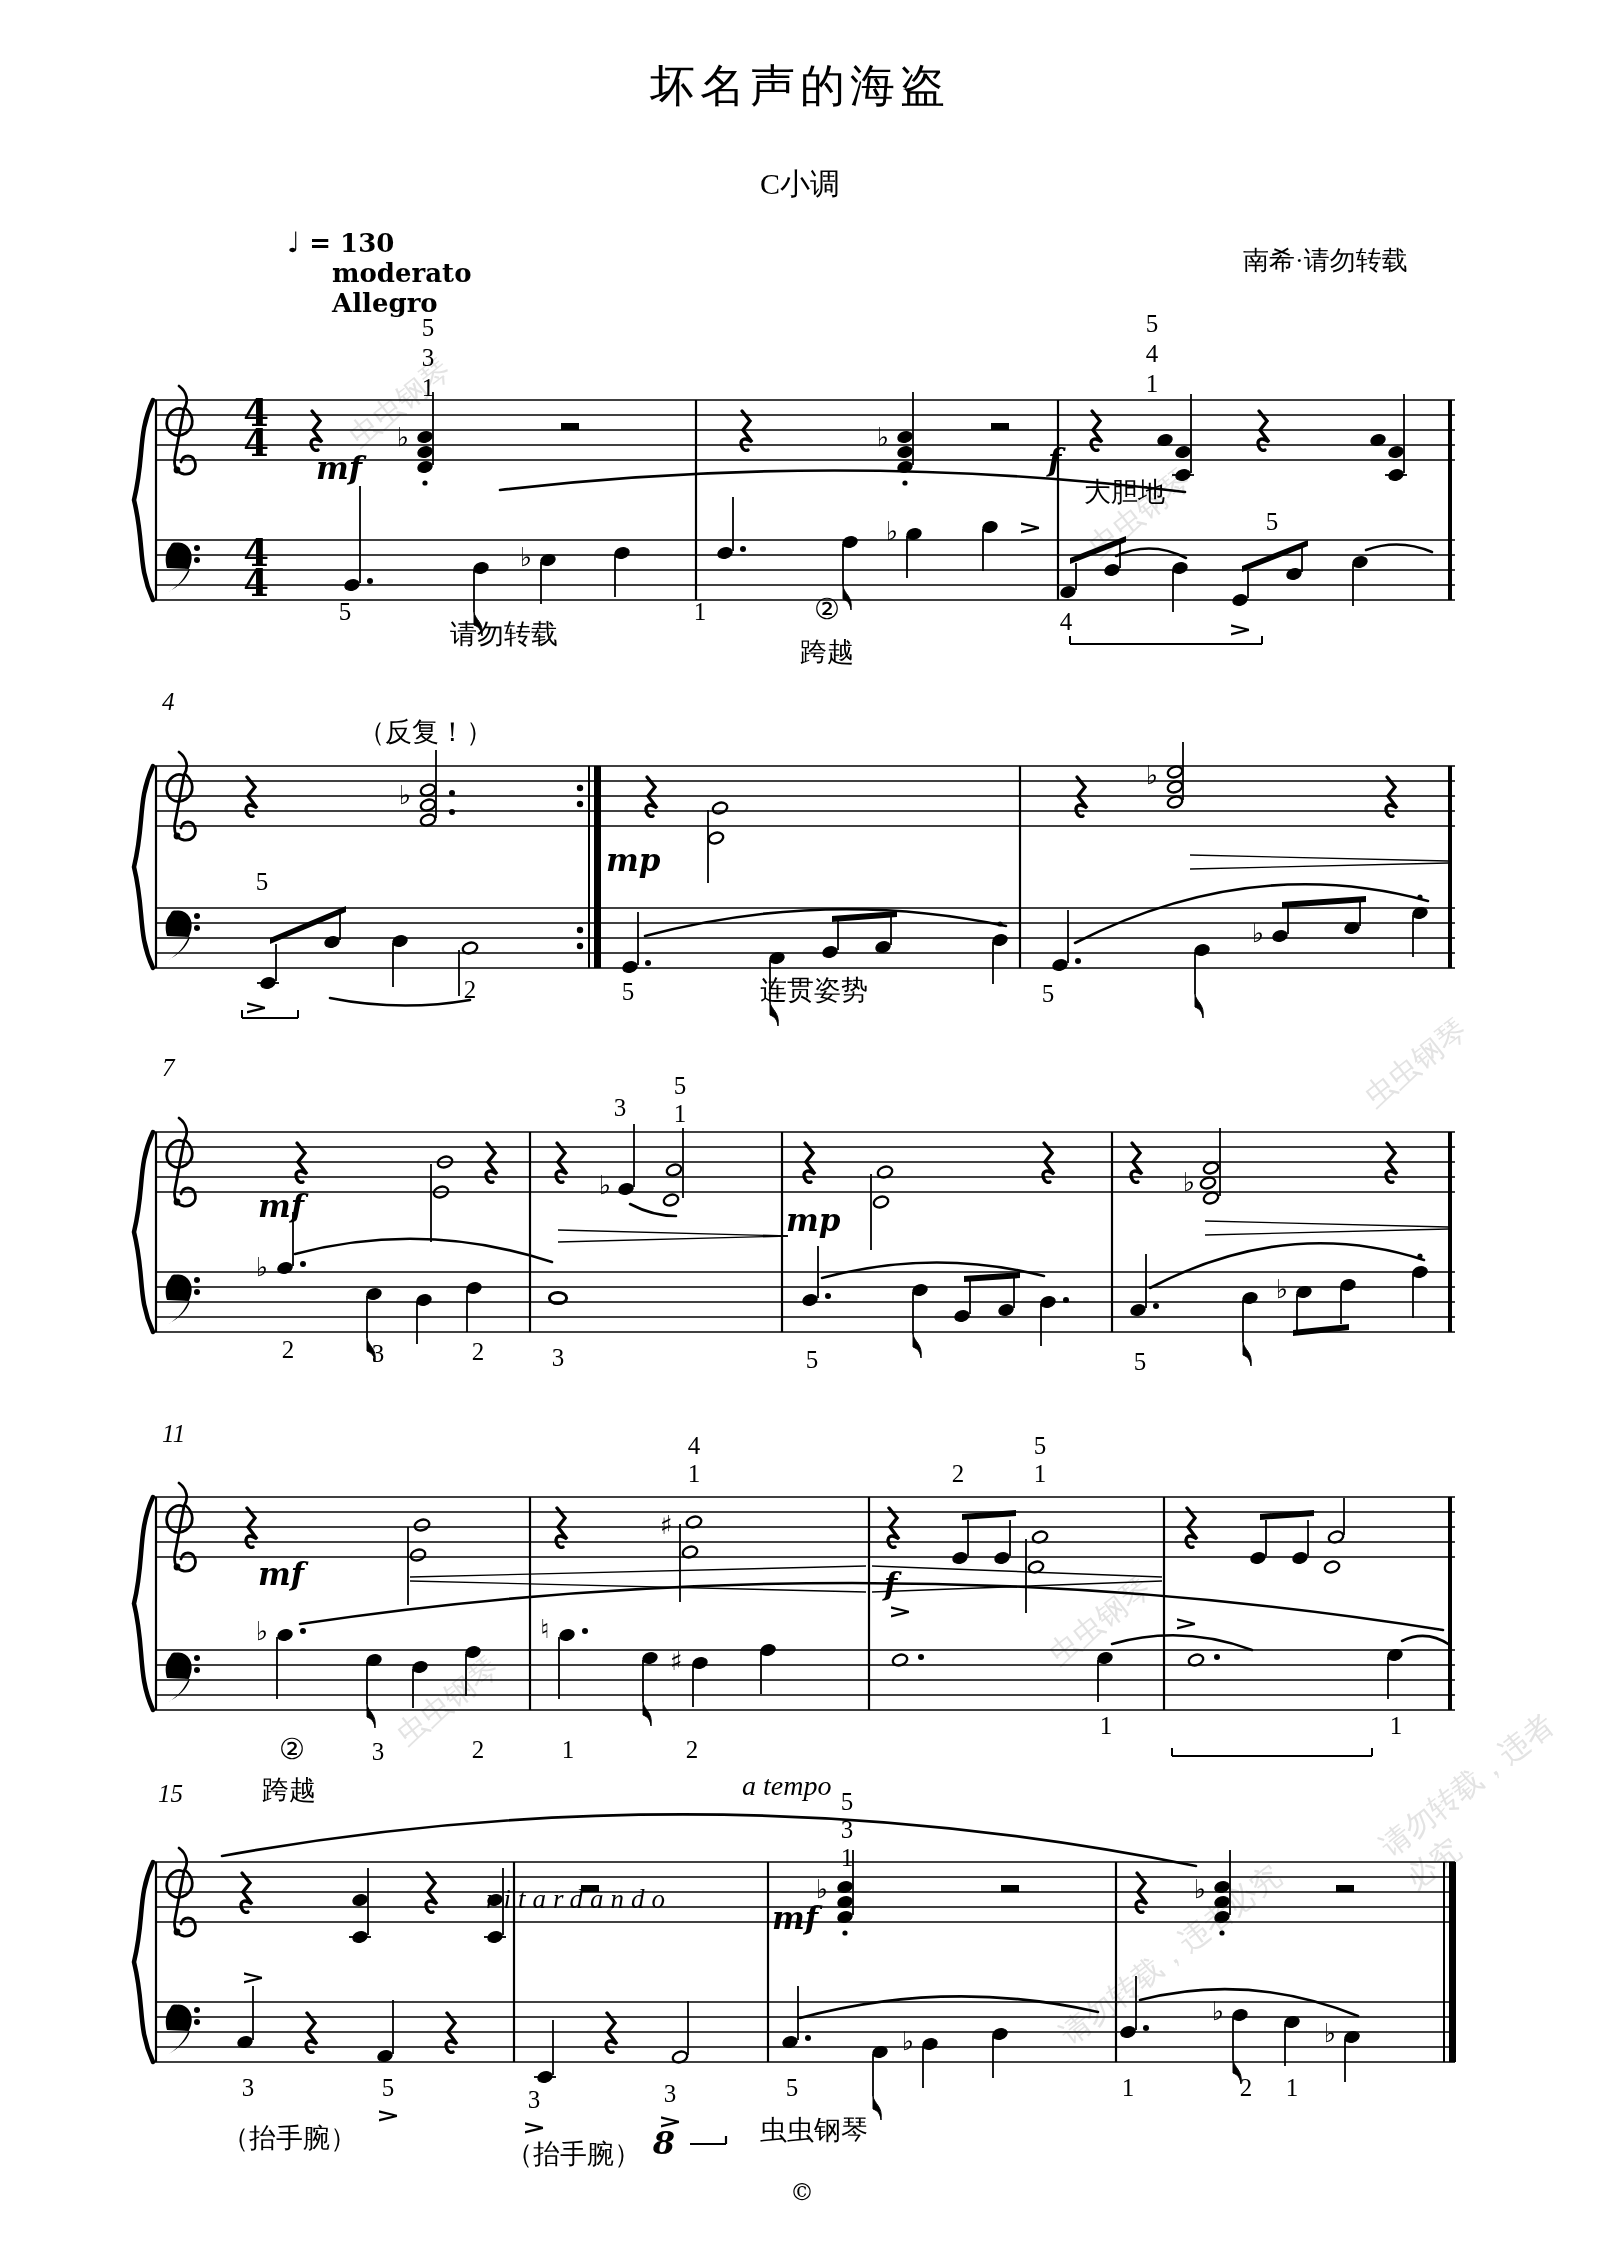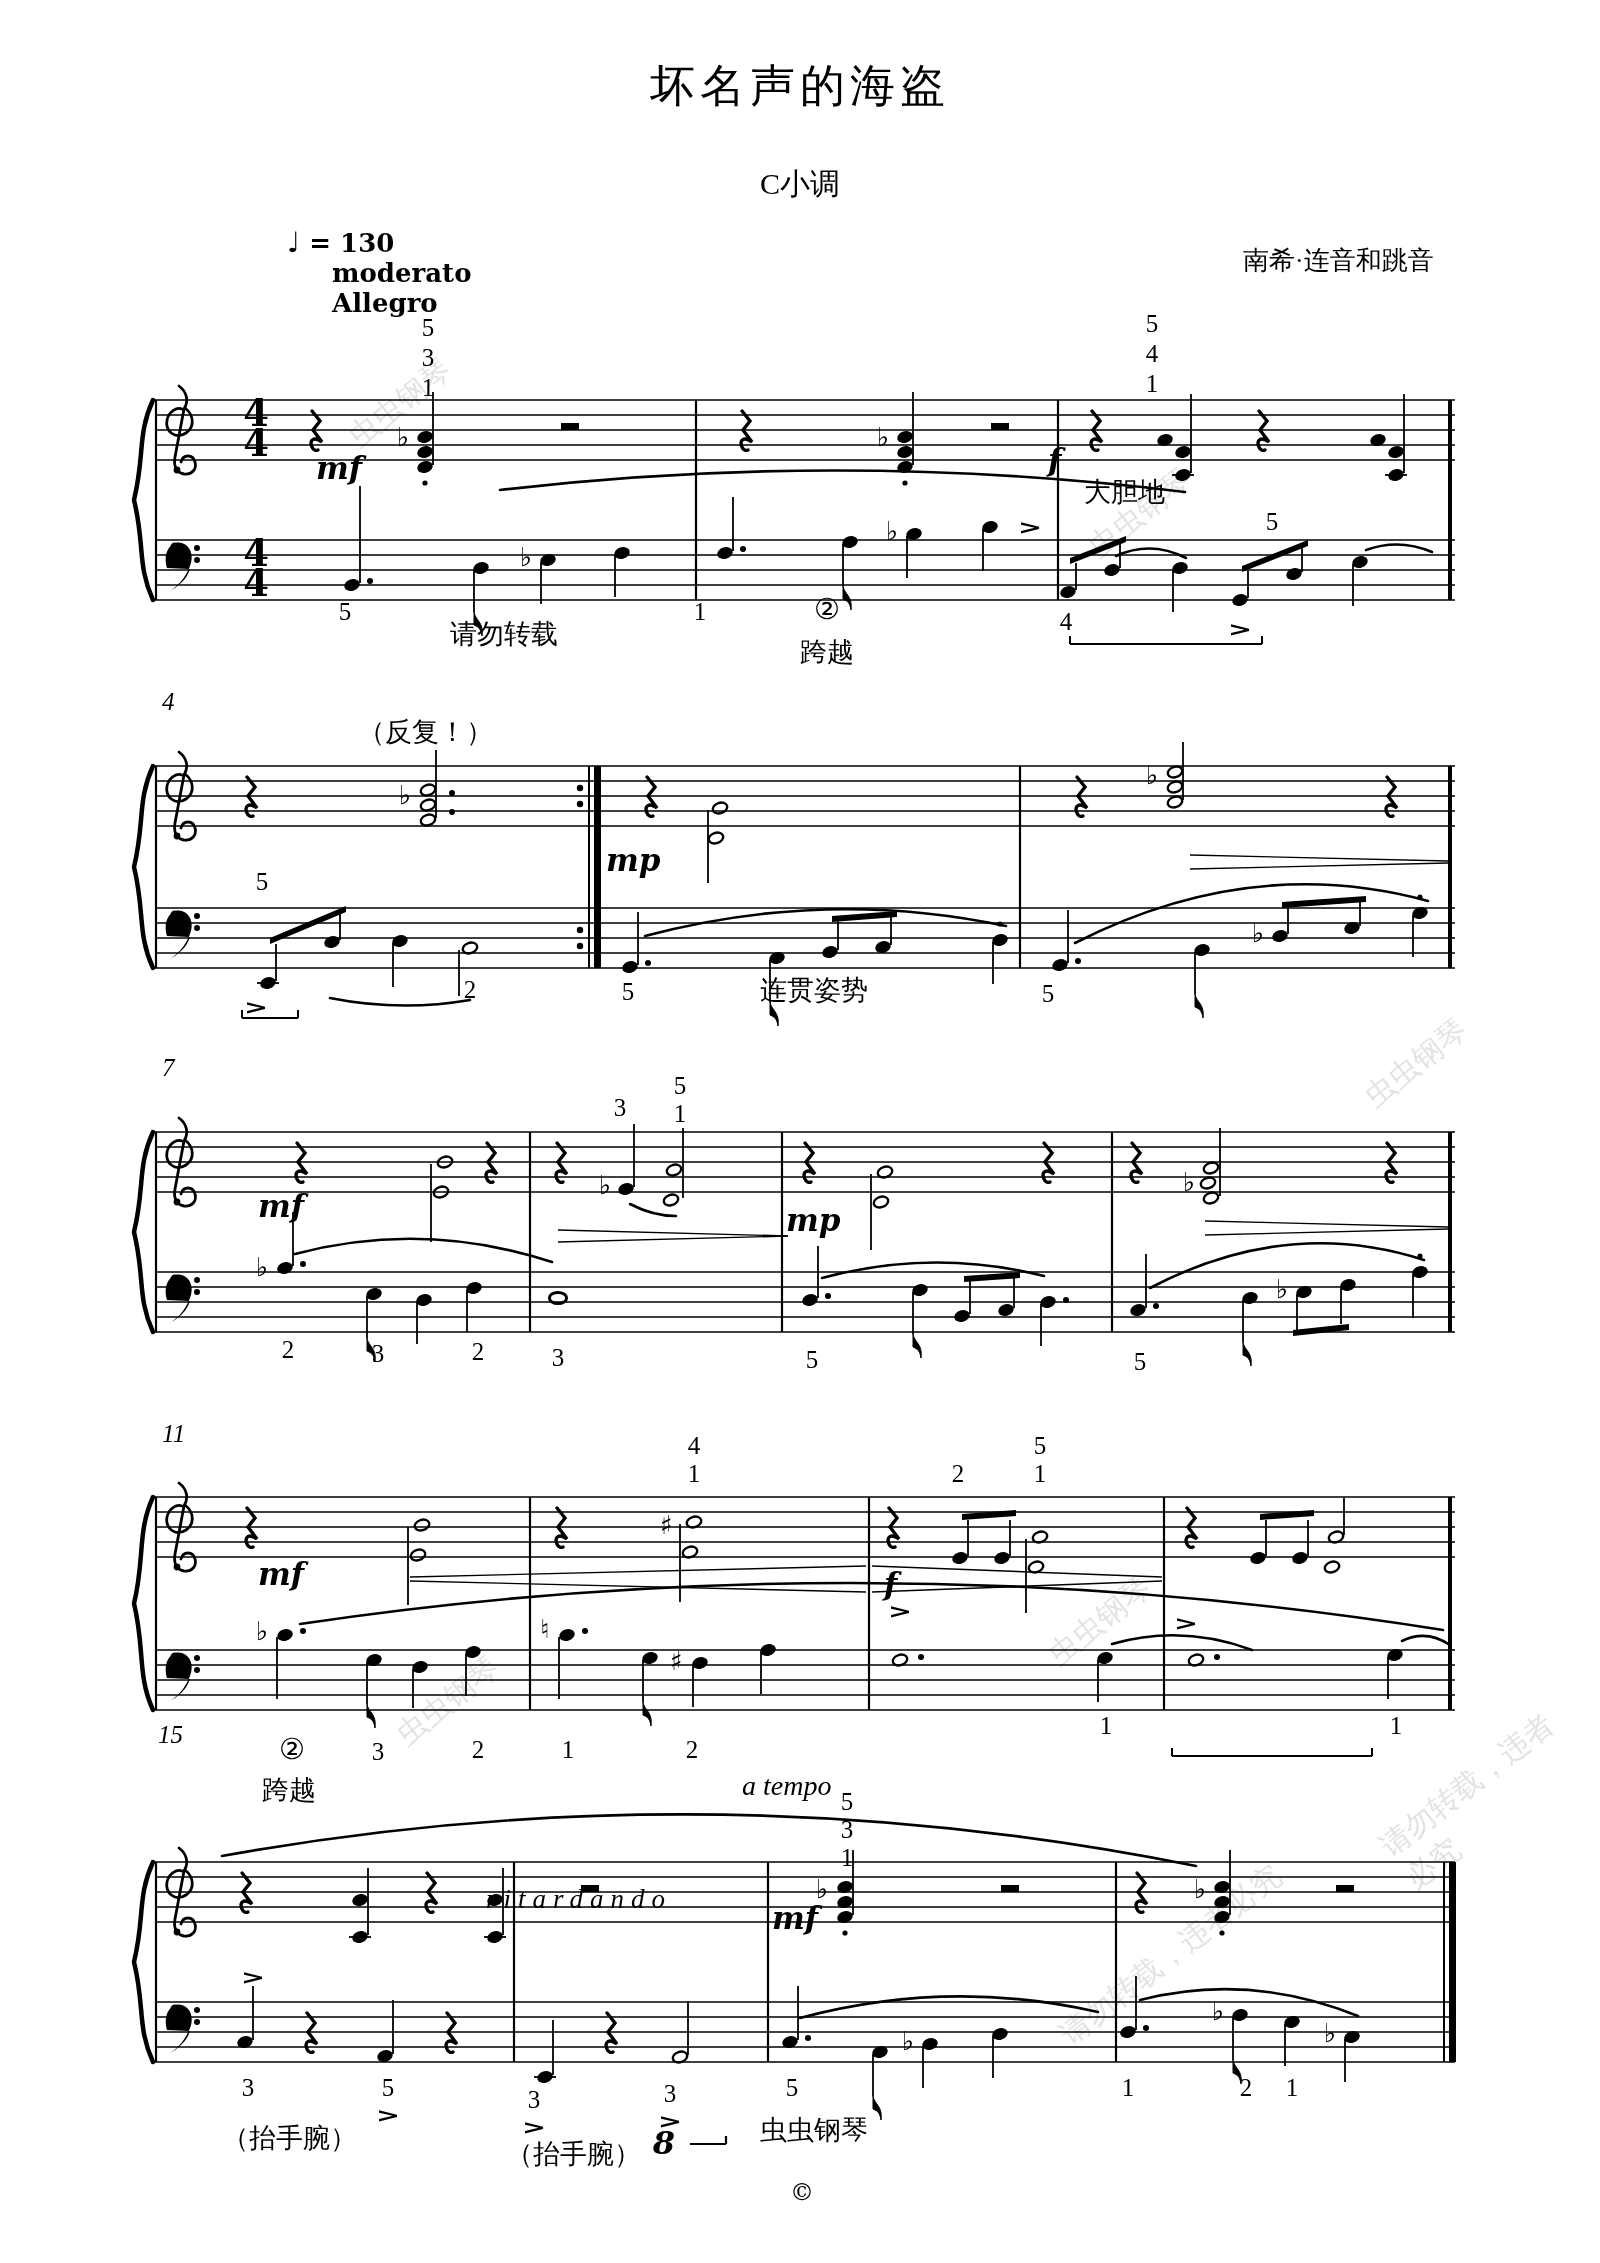--- a/index.html
+++ b/index.html
@@ -37,21 +37,21 @@
 
   <div class="abs tempo-block">
     <div>
       <span class="tempo-note">♩</span>
       <span>= 130</span>
     </div>
     <div class="tempo-words">moderato</div>
     <div class="tempo-words">Allegro</div>
   </div>
 
-  <div class="abs composer">南希·连音和跳音</div>
+  <div class="abs composer">南希·请勿转载</div>
 
   <div id="wm-layer">
       <span class="wm" style="left: 340px; top: 424px; transform: rotate(-38deg);">虫虫钢琴</span>
       <span class="wm" style="left: 1080px; top: 534px; transform: rotate(-38deg);">虫虫钢琴</span>
       <span class="wm" style="left: 1356px; top: 1084px; transform: rotate(-38deg);">虫虫钢琴</span>
       <span class="wm" style="left: 388px; top: 1722px; transform: rotate(-38deg);">虫虫钢琴</span>
       <span class="wm" style="left: 1040px; top: 1642px; transform: rotate(-38deg);">虫虫钢琴</span>
       <span class="wm" style="left: 1372px; top: 1834px; transform: rotate(-38deg);">请勿转载，违者必究</span>
       <span class="wm" style="left: 1052px; top: 2022px; transform: rotate(-38deg);">请勿转载，违者必究</span>
     </div>
@@ -586,21 +586,21 @@
       <span class="score-text acc" style="left: 900px; top: 1598px;">&gt;</span>
       <span class="score-text acc" style="left: 1186px; top: 1610px;">&gt;</span>
       <span class="score-text circ" style="left: 292px; top: 1732px;">②</span>
       <span class="score-text zh" style="left: 262px; top: 1772px;">跨越</span>
       <span class="score-text fing" style="left: 378px; top: 1738px;">3</span>
       <span class="score-text fing" style="left: 478px; top: 1736px;">2</span>
       <span class="score-text fing" style="left: 568px; top: 1736px;">1</span>
       <span class="score-text fing" style="left: 692px; top: 1736px;">2</span>
       <span class="score-text fing" style="left: 1106px; top: 1712px;">1</span>
       <span class="score-text fing" style="left: 1396px; top: 1712px;">1</span>
-      <span class="score-text meas" style="left: 158px; top: 1721px;">15</span>
+      <span class="score-text meas" style="left: 158px; top: 1780px;">15</span>
       <span class="score-text atempo" style="left: 742px; top: 1770px;">a tempo</span>
       <span class="score-text fing" style="left: 847px; top: 1788px;">5</span>
       <span class="score-text fing" style="left: 847px; top: 1816px;">3</span>
       <span class="score-text fing" style="left: 847px; top: 1844px;">1</span>
       <span class="score-text acc" style="left: 253px; top: 1964px;">&gt;</span>
       <span class="score-text rit" style="left: 486px; top: 1884px;">ritardando</span>
       <span class="score-text dyn" style="left: 772px; top: 1888px;">mf</span>
       <span class="score-text fing" style="left: 248px; top: 2074px;">3</span>
       <span class="score-text fing" style="left: 388px; top: 2074px;">5</span>
       <span class="score-text acc" style="left: 388px; top: 2102px;">&gt;</span>

